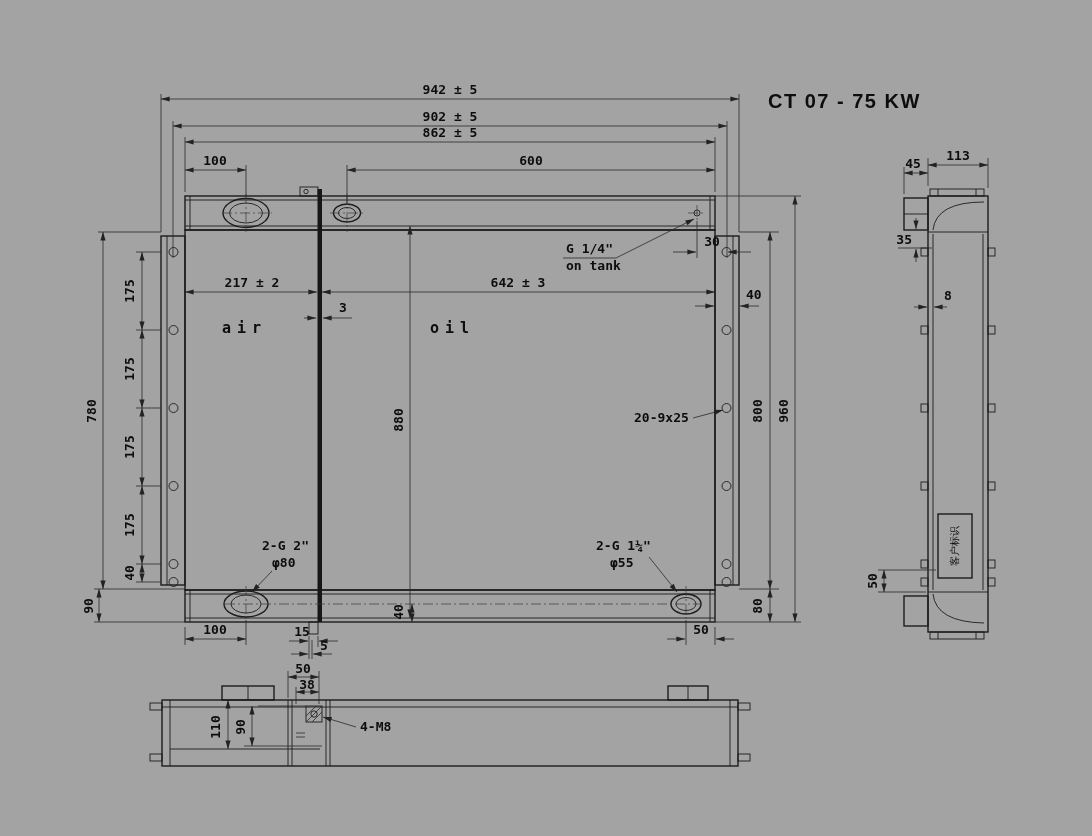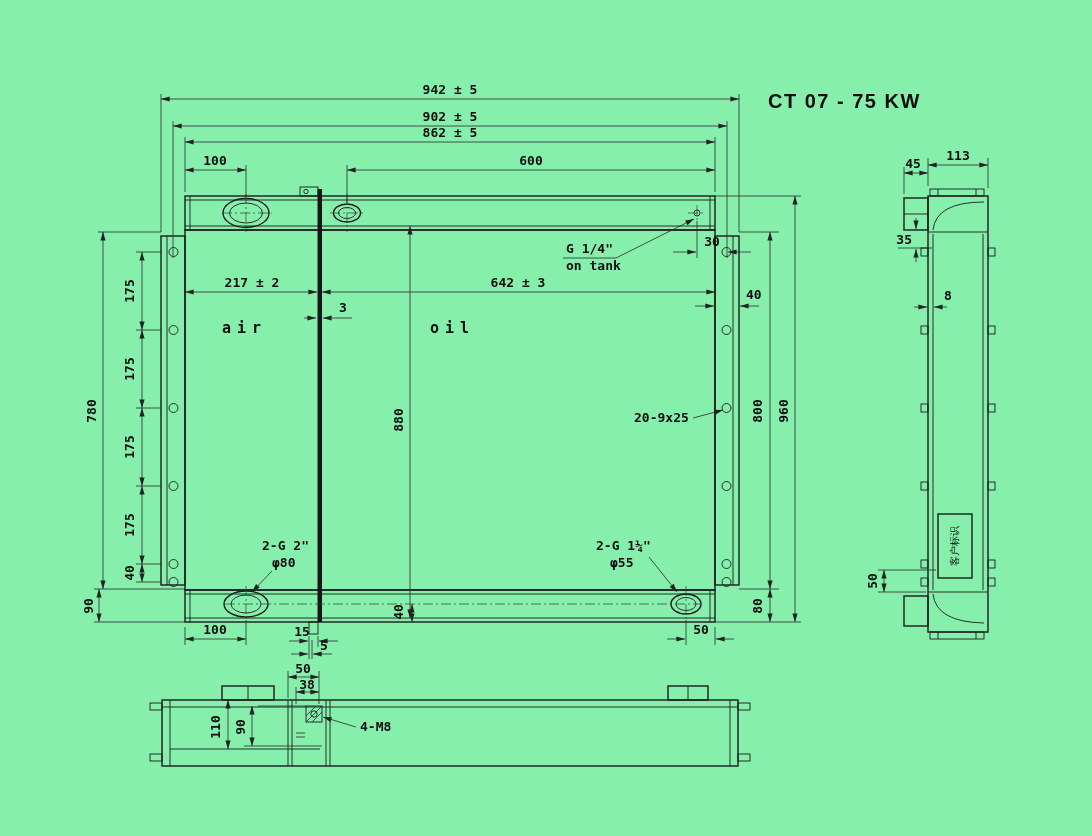--- a/index.html
+++ b/index.html
@@ -1,16 +1,16 @@
 <!DOCTYPE html>
 <html><head>
 <meta charset="utf-8">
 <style>
   html,body{margin:0;padding:0;background:#ffffff}
-  .sheet{position:relative;width:1092px;height:836px;background:#86efac;overflow:hidden}
+  .sheet{position:relative;width:1092px;height:836px;background:#a3a3a3;overflow:hidden}
   svg{display:block}
   .ol{fill:none;stroke:#1c1c1c;stroke-width:1.4}
   .o2{fill:none;stroke:#1c1c1c;stroke-width:0.9}
   .dm{fill:none;stroke:#2a2a2a;stroke-width:0.8}
   .cl{fill:none;stroke:#3a3a3a;stroke-width:0.7;stroke-dasharray:10 3 2 3}
   text{fill:#0d0d0d}
   .d{font:bold 13px "DejaVu Sans Mono",monospace}
   .lbl{font:bold 15px "DejaVu Sans Mono",monospace;letter-spacing:6px}
   .ttl{font:600 20px "Liberation Sans",sans-serif;letter-spacing:1.5px}
   .cjk{font:10px "DejaVu Sans",sans-serif}

